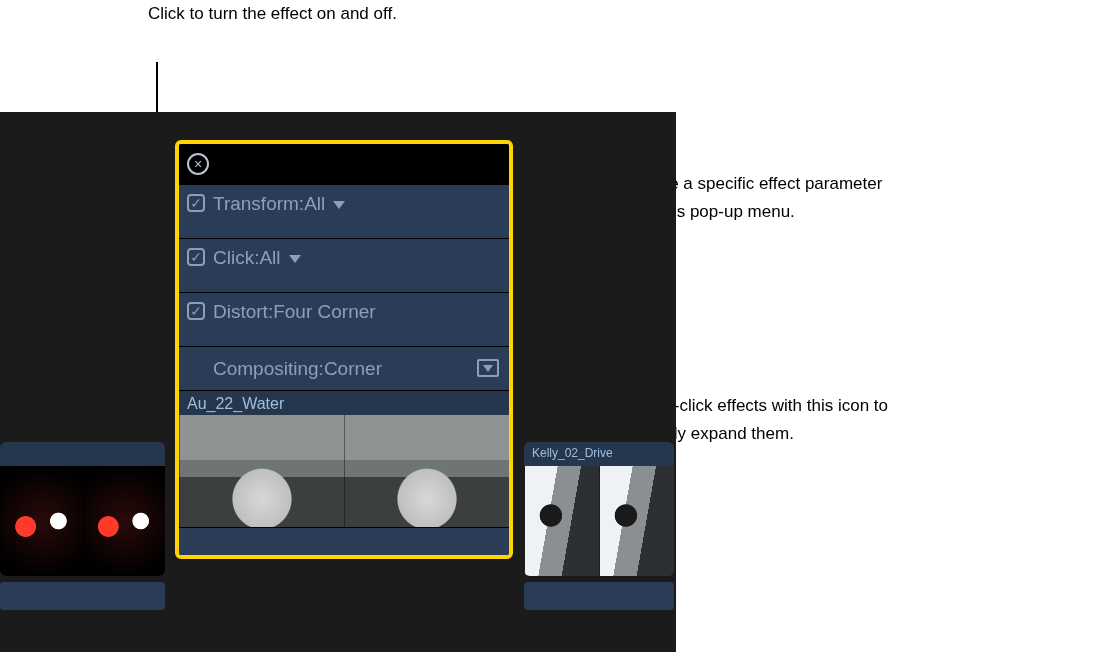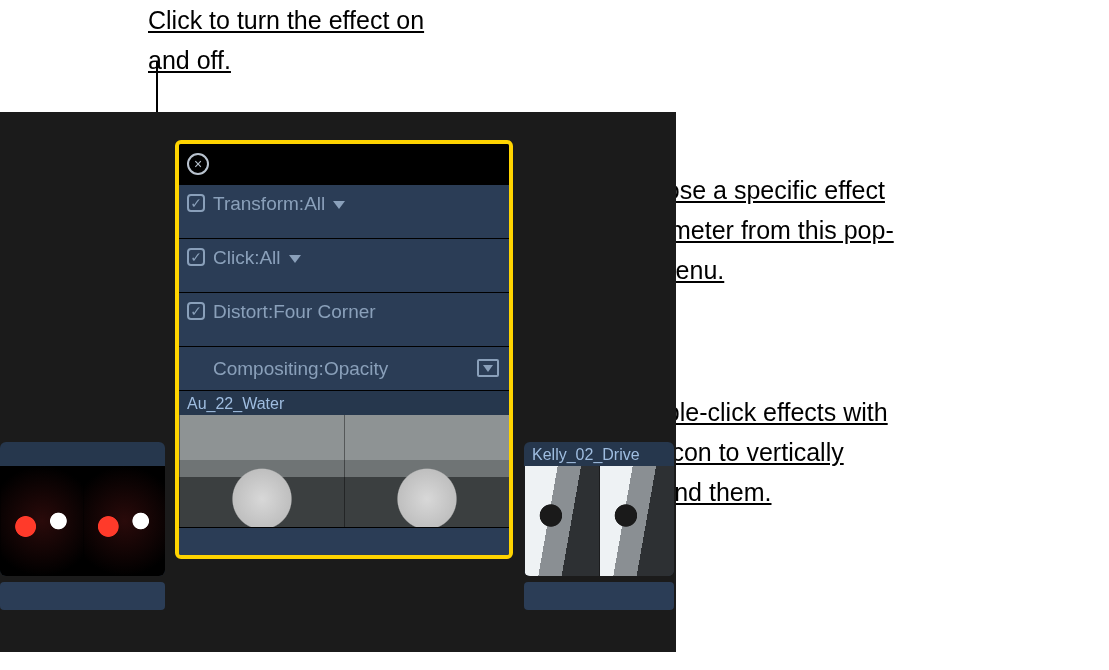--- a/index.html
+++ b/index.html
@@ -8,25 +8,24 @@
     width: 1109px;
     height: 670px;
     font-family: -apple-system, "Helvetica Neue", Arial, sans-serif;
     background: #fff;
     position: relative;
   }
 
   
   .callout {
     position: absolute;
-    font-size: 25px;
-    line-height: 40px;
+    font-size: 17px;
+    line-height: 28px;
     color: #000;
     max-width: 300px;
-    text-decoration: underline;
   }
 
   
   .stroke {
     position: absolute;
     background: #000;
   }
 
   
   .app-canvas {
@@ -54,21 +53,21 @@
   }
 
   .clip {
     position: absolute;
     background: #26374d;
     border-radius: 6px;
     overflow: hidden;
   }
   .clip .label {
     color: #9fbde0;
-    font-size: 16px;
+    font-size: 12px;
     padding: 4px 8px 0 8px;
     height: 32px;
   }
   .clip .thumbs {
     position: absolute;
     left: 0; right: 0; bottom: 0; top: 24px;
     display: flex;
   }
   .thumb {
     flex: 1 1 0;
@@ -267,21 +266,21 @@
     <span class="disclosure"></span>
   </div>
 
   <div class="row">
     <span class="chk">✓</span>
     <span class="label-text">Distort:Four Corner</span>
   </div>
 
   <div class="row short">
     <span style="width:18px"></span>
-    <span class="label-text" style="margin-top:0">Compositing:Opacity</span>
+    <span class="label-text" style="margin-top:0">Compositing:Corner</span>
     <span class="expand-btn">
       <span class="tri"></span>
     </span>
   </div>
 
   <div class="clip-section">
     <div class="label">Au_22_Water</div>
     <div class="thumbs">
       <div class="thumb wet"></div>
       <div class="thumb wet"></div>

